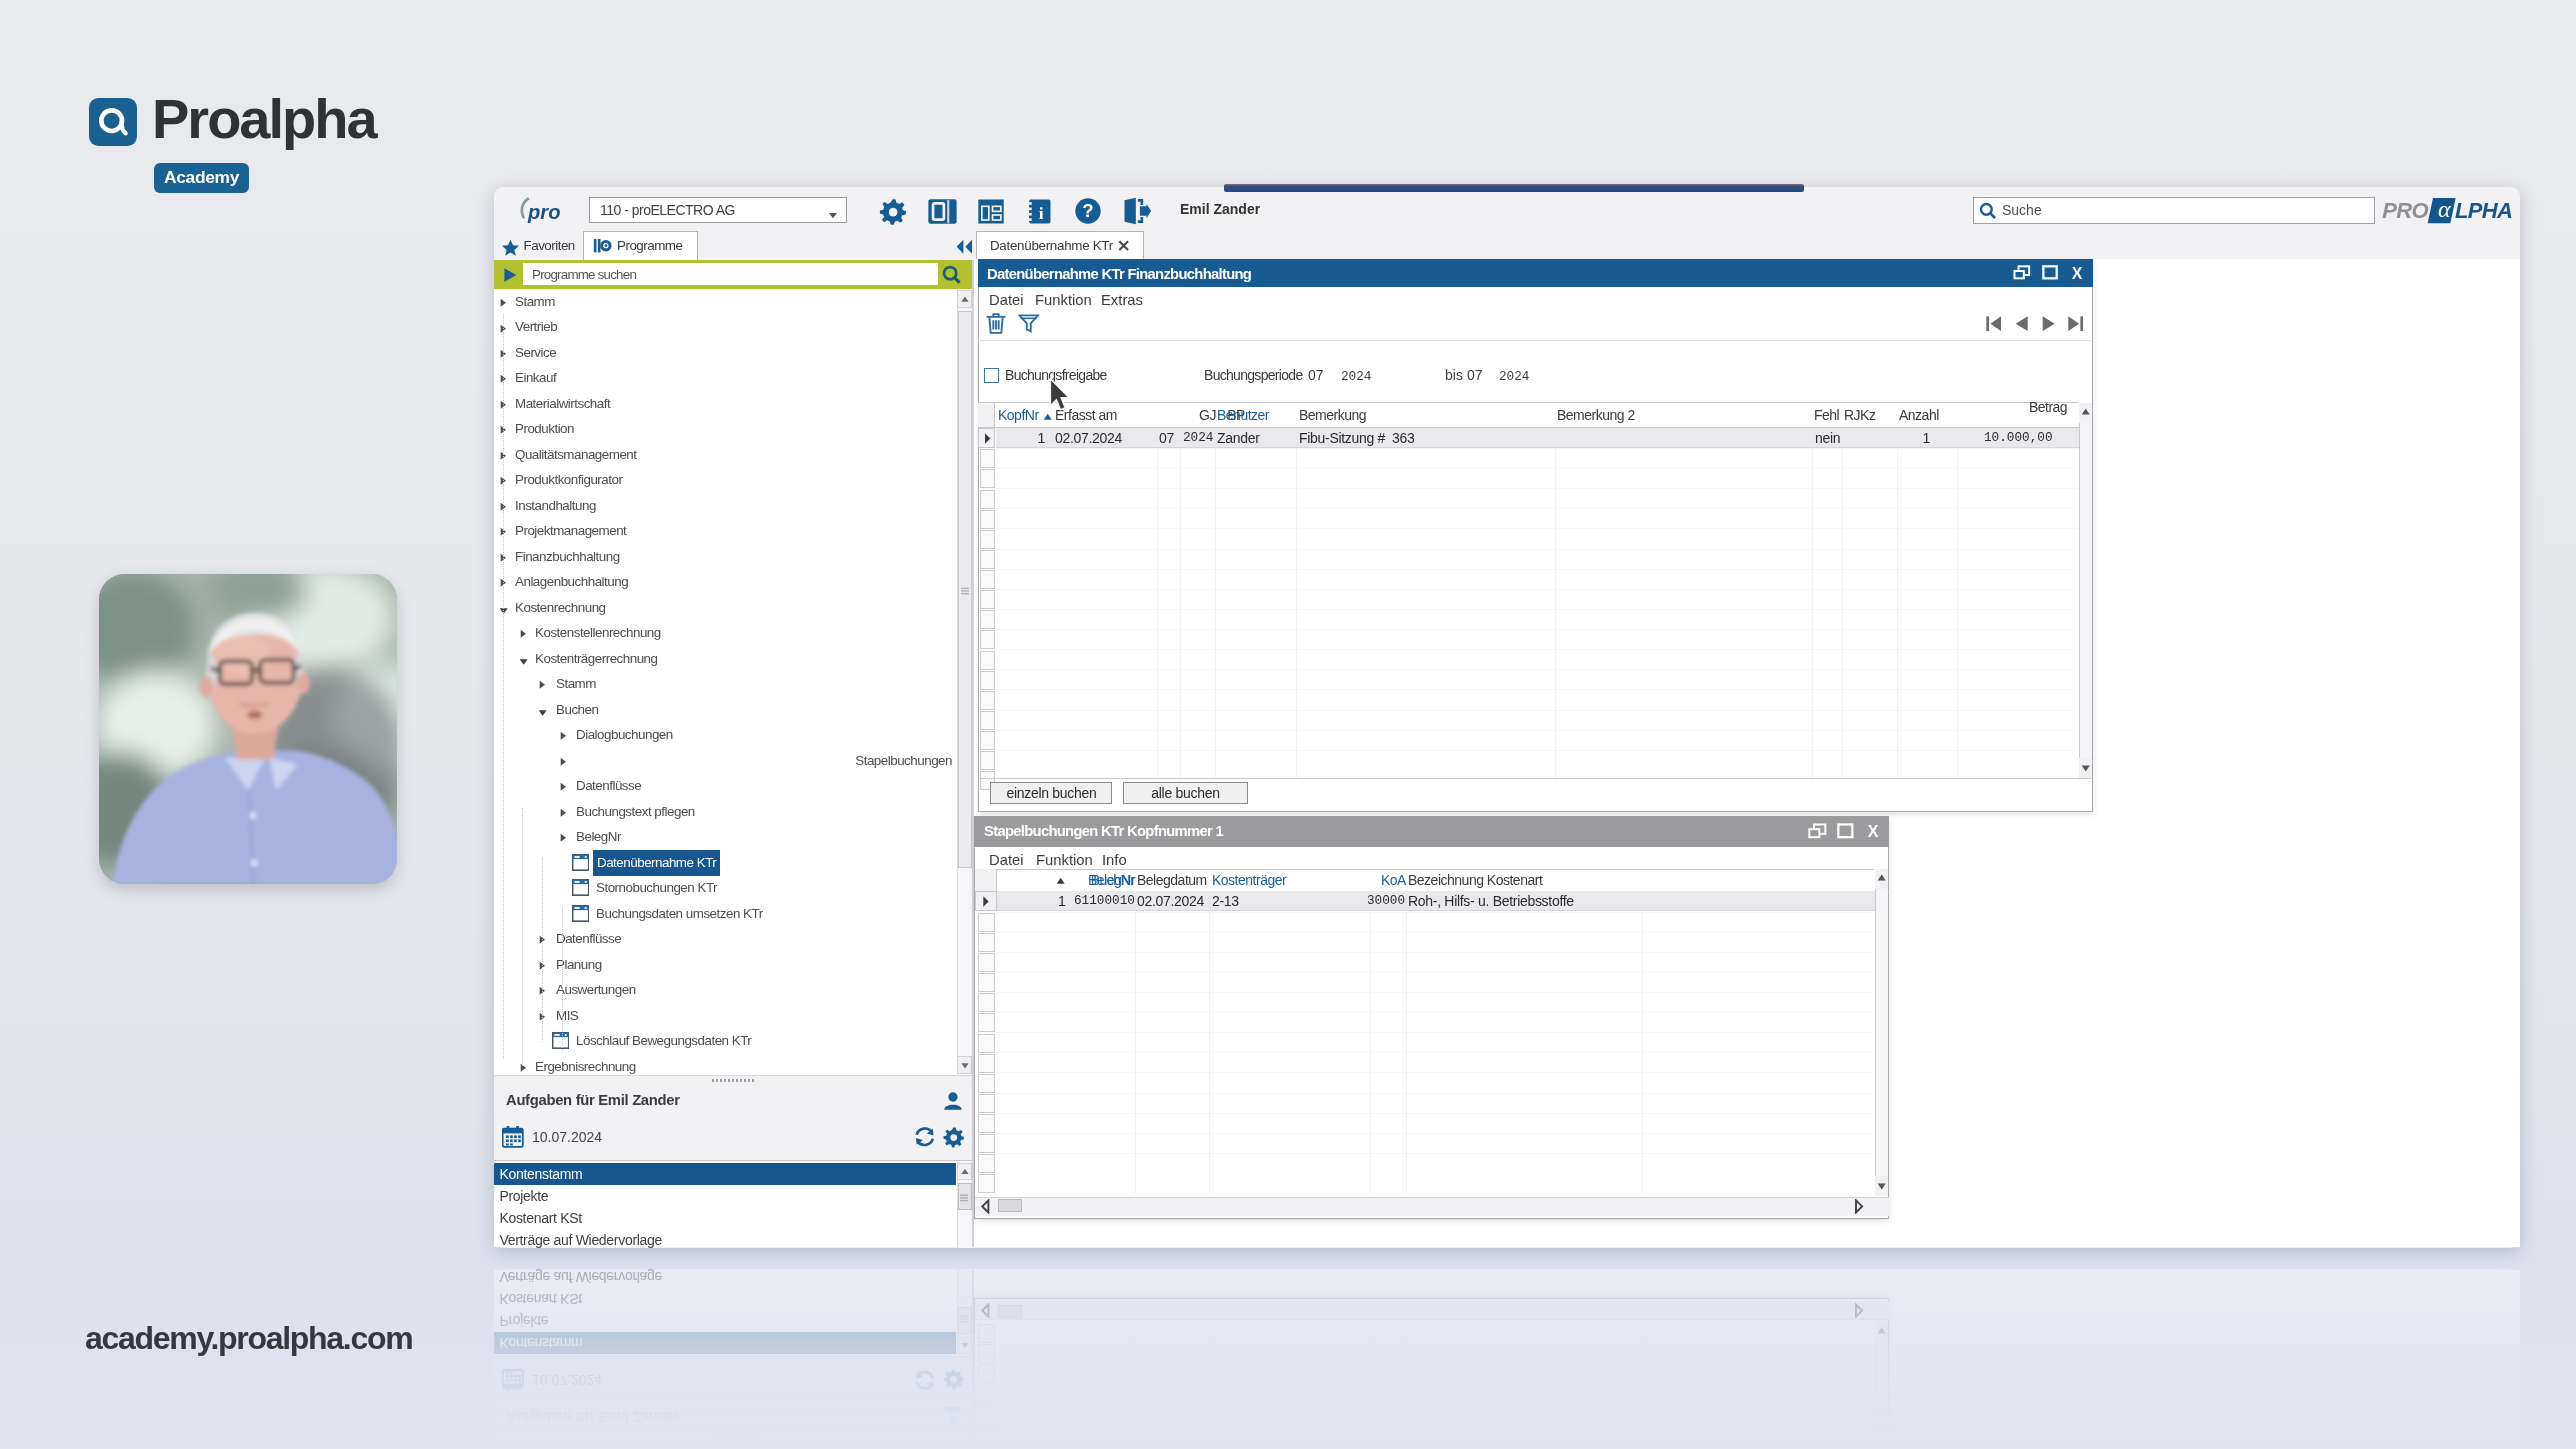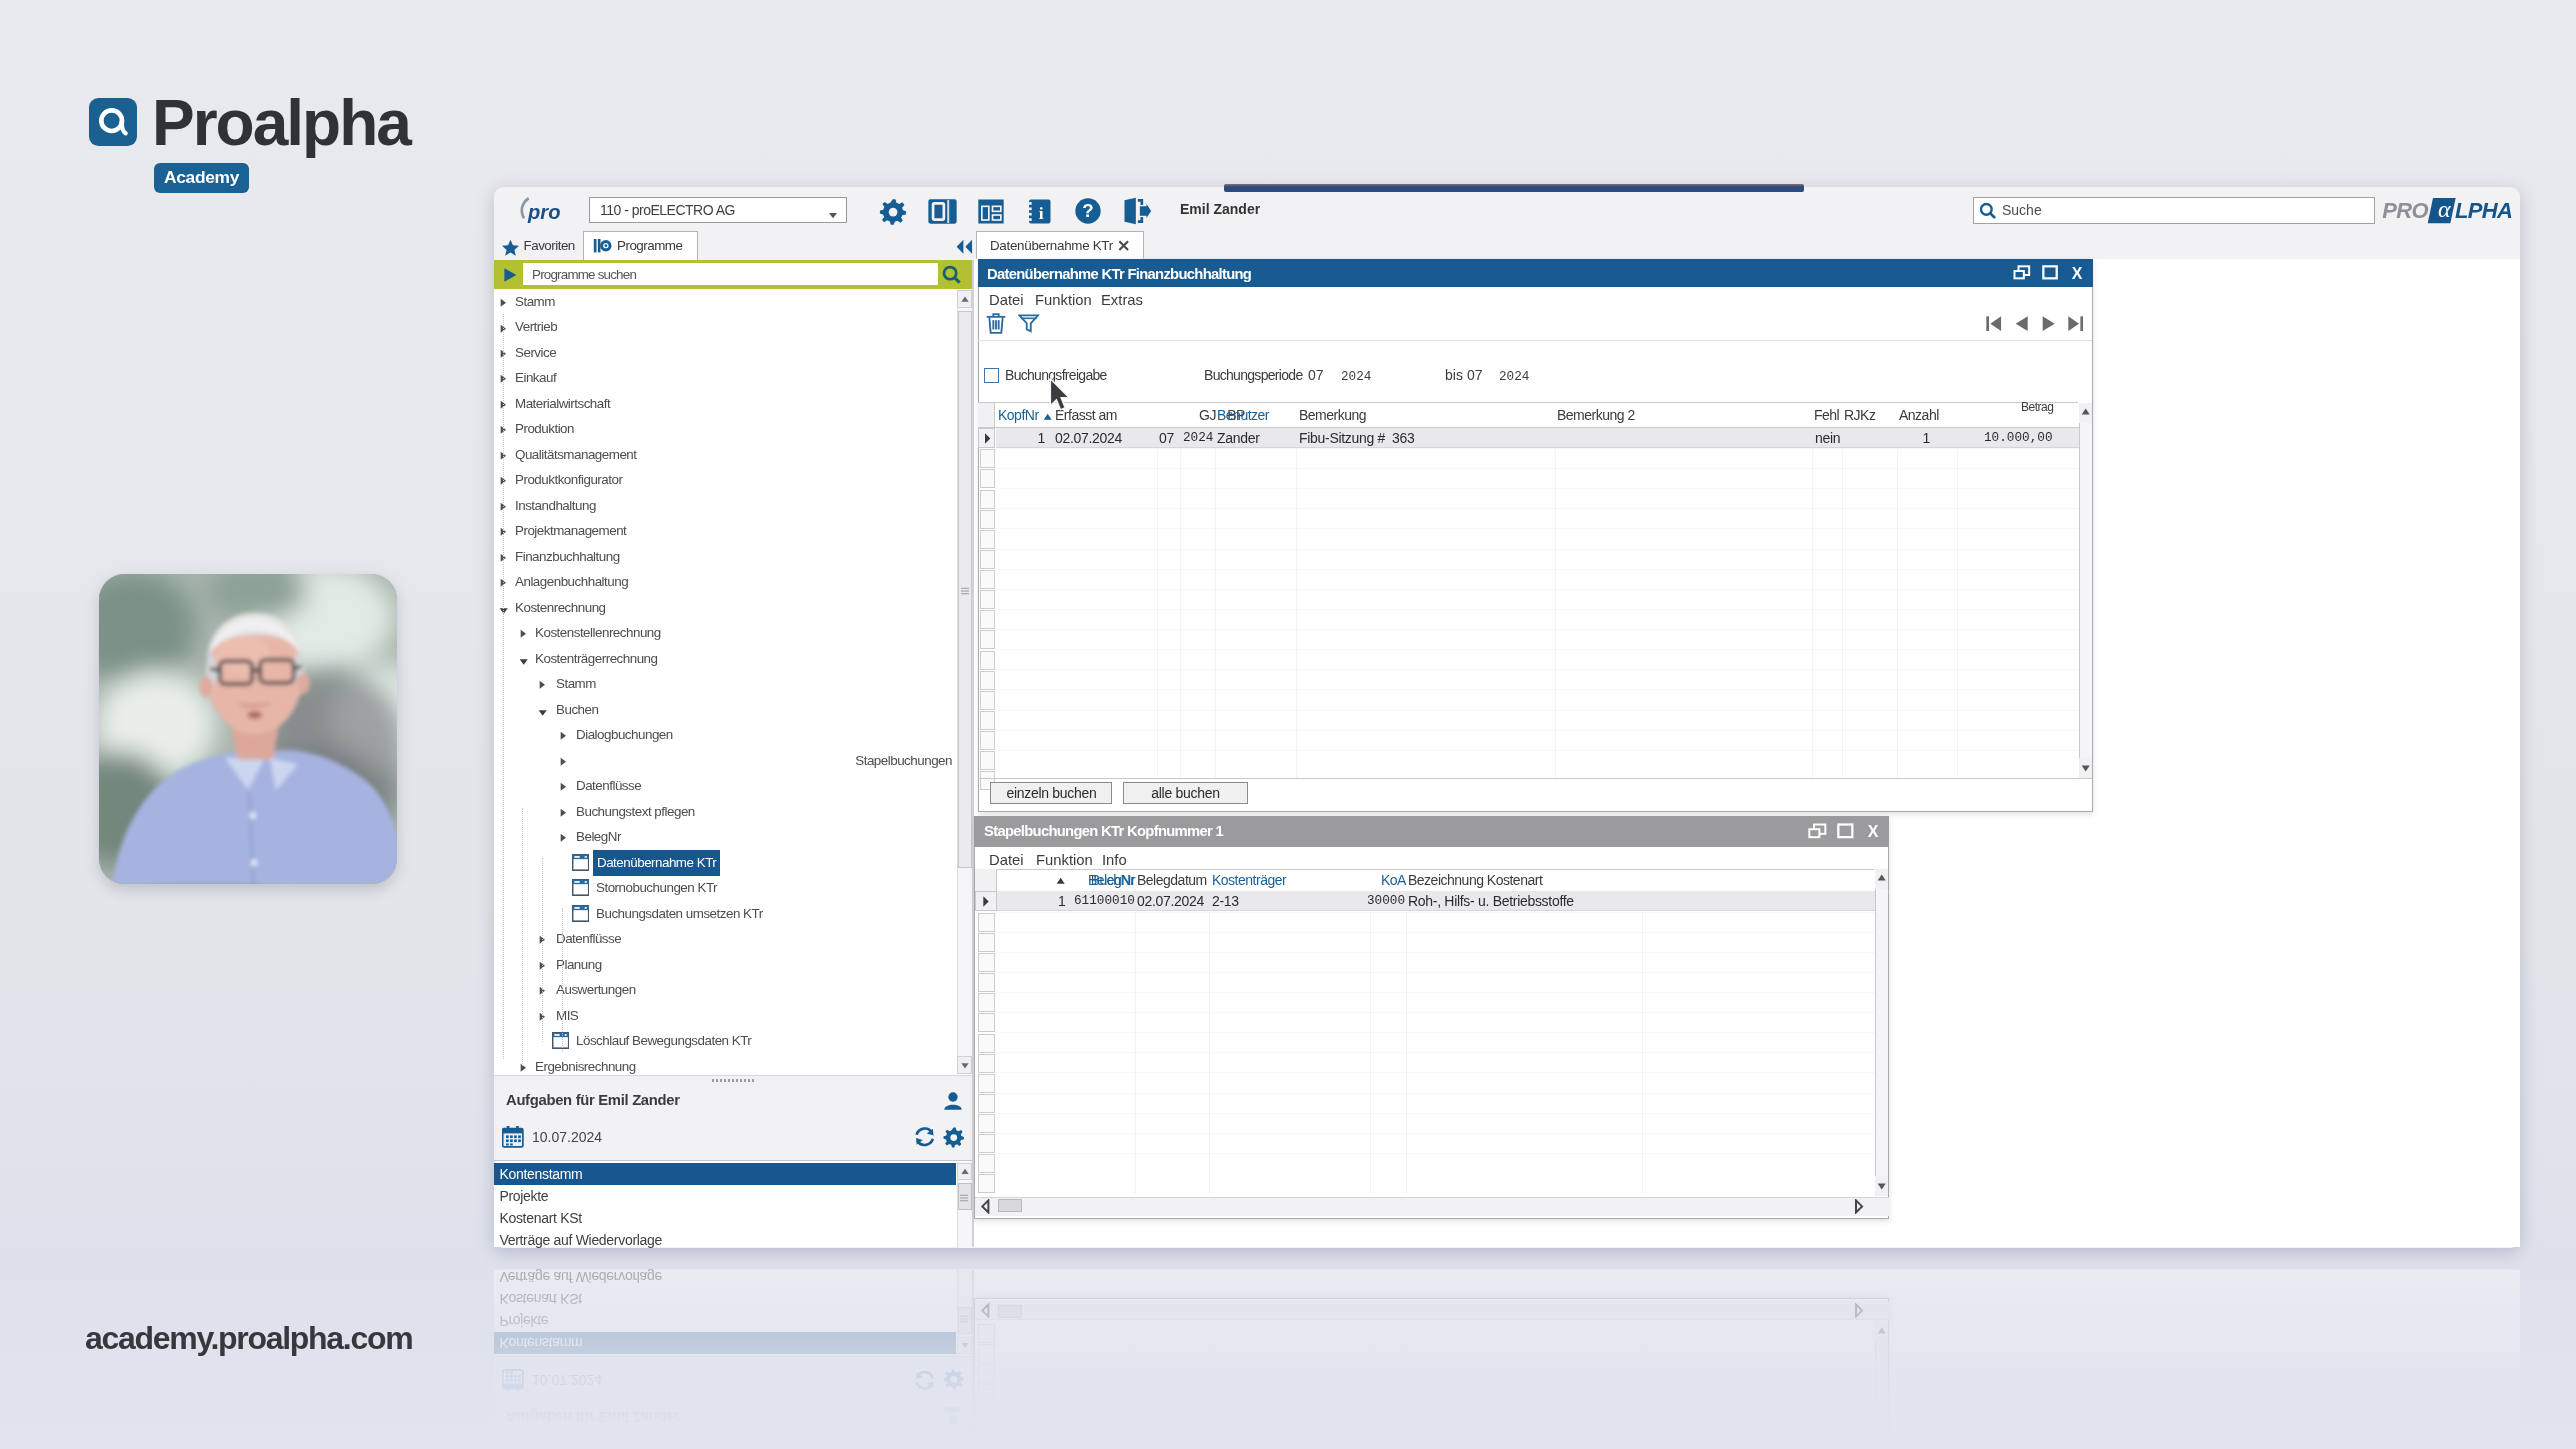--- a/index.html
+++ b/index.html
@@ -376,21 +376,21 @@
 <div class="t" style="left:504px;top:216px;width:148px;height:24px;line-height:24px;font-size:14px;color:#1a5f96;letter-spacing:-0.5px;">KopfNr</div>
 <div class="t" style="left:561px;top:216px;width:148px;height:24px;line-height:24px;font-size:14px;color:#3b3b3f;letter-spacing:-0.5px;">Erfasst am</div>
 <div class="t" style="left:668px;top:216px;width:148px;height:24px;line-height:24px;font-size:14px;color:#3b3b3f;letter-spacing:-0.5px;text-align:center;">BP</div>
 <div class="t" style="left:705px;top:216px;width:148px;height:24px;line-height:24px;font-size:14px;color:#3b3b3f;letter-spacing:-0.5px;">GJ</div>
 <div class="t" style="left:723px;top:216px;width:148px;height:24px;line-height:24px;font-size:14px;color:#1a5f96;letter-spacing:-0.5px;">Benutzer</div>
 <div class="t" style="left:805px;top:216px;width:148px;height:24px;line-height:24px;font-size:14px;color:#3b3b3f;letter-spacing:-0.5px;">Bemerkung</div>
 <div class="t" style="left:1063px;top:216px;width:148px;height:24px;line-height:24px;font-size:14px;color:#3b3b3f;letter-spacing:-0.5px;">Bemerkung 2</div>
 <div class="t" style="left:1320px;top:216px;width:148px;height:24px;line-height:24px;font-size:14px;color:#3b3b3f;letter-spacing:-0.5px;">Fehl</div>
 <div class="t" style="left:1350px;top:216px;width:148px;height:24px;line-height:24px;font-size:14px;color:#3b3b3f;letter-spacing:-0.5px;">RJKz</div>
 <div class="t" style="left:1405px;top:216px;width:148px;height:24px;line-height:24px;font-size:14px;color:#3b3b3f;letter-spacing:-0.5px;">Anzahl</div>
-<div class="t" style="left:1527px;top:208px;width:54px;height:24px;line-height:24px;font-size:12px;color:#3b3b3f;letter-spacing:-0.5px;text-align:left;">Betrag</div>
+<div class="t" style="left:1527px;top:208px;width:54px;height:24px;line-height:24px;font-size:14px;color:#3b3b3f;letter-spacing:-0.5px;text-align:center;">Betrag</div>
 <div class="" style="left:549px;top:224px;width:9.4px;height:8px;"><svg width="9.4" height="8" viewBox="0 0 14 12">
         <polygon points="7,1 13,10 1,10" fill="#1a5f96"></polygon>
       </svg></div>
 <div class="" style="left:502px;top:241px;width:1083px;height:20px;background:#e9e9ec;border-bottom:0.7px solid #d6d6d9;"></div>
 <div class="" style="left:484px;top:241px;width:17.4px;height:20px;background:#f1f1f3;border:0.7px solid #c9c9cc;"><svg width="16" height="19" viewBox="0 0 24 28">
         <polygon points="9,6 17,14 9,22" fill="#3a3a3e"></polygon>
       </svg></div>
 <div class="t" style="left:524px;top:241px;width:27px;height:20px;line-height:20px;font-size:14px;letter-spacing:-0.3px;text-align:right;width:27px;color:#2b2b2f;">1</div>
 <div class="t" style="left:561px;top:241px;width:201px;height:20px;line-height:20px;font-size:14px;letter-spacing:-0.3px;color:#2b2b2f;">02.07.2024</div>
 <div class="t" style="left:665px;top:241px;width:201px;height:20px;line-height:20px;font-size:14px;letter-spacing:-0.3px;color:#2b2b2f;">07</div>
@@ -652,21 +652,21 @@
           <polygon points="9,2 18,11 9,20" fill="none" stroke="#44444a" stroke-width="3"></polygon>
         </svg></div>
 </div>
   </div>
 
 <div style="left:89px;top:98px;width:48px;height:48px;background:#1a6191;border-radius:9.4px;">
 <svg width="48" height="48" viewBox="0 0 72 72">
       <circle cx="34" cy="34" r="15.5" fill="none" stroke="#fff" stroke-width="7"></circle>
 <path d="M49 36 C49 45 50 50 55 53" stroke="#fff" stroke-width="6.5" fill="none" stroke-linecap="round"></path>
     </svg></div>
-<div class="t" style="left:152px;top:86px;font-size:64px;font-weight:bold;color:#303236;letter-spacing:-2px;">Proalpha</div>
+<div class="t" style="left:152px;top:86px;font-size:56px;font-weight:bold;color:#303236;letter-spacing:-2px;">Proalpha</div>
 <div style="left:154px;top:163px;width:95px;height:29.5px;background:#1a6293;border-radius:6px;">
 <div class="t" style="left:0;top:0;width:95px;height:29.5px;line-height:29.5px;text-align:center;font-size:17.4px;font-weight:bold;color:#fff;letter-spacing:-0.3px;">Academy</div>
   </div>
 
 <div style="left:99px;top:574px;width:298px;height:310px;border-radius:25.5px;overflow:hidden;background:#a9b6ae;box-shadow:0 5.4px 13.4px rgba(80,90,110,.25);">
 <svg width="298" height="310" viewBox="0 0 444 462">
 <defs>
 <filter id="b18" x="-50%" y="-50%" width="200%" height="200%">
           <feGaussianBlur stdDeviation="18"></feGaussianBlur>
         </filter>

